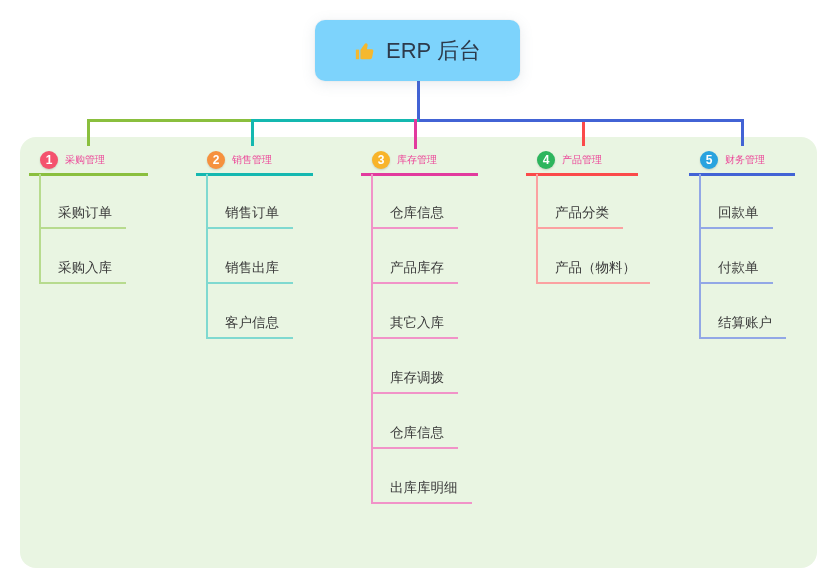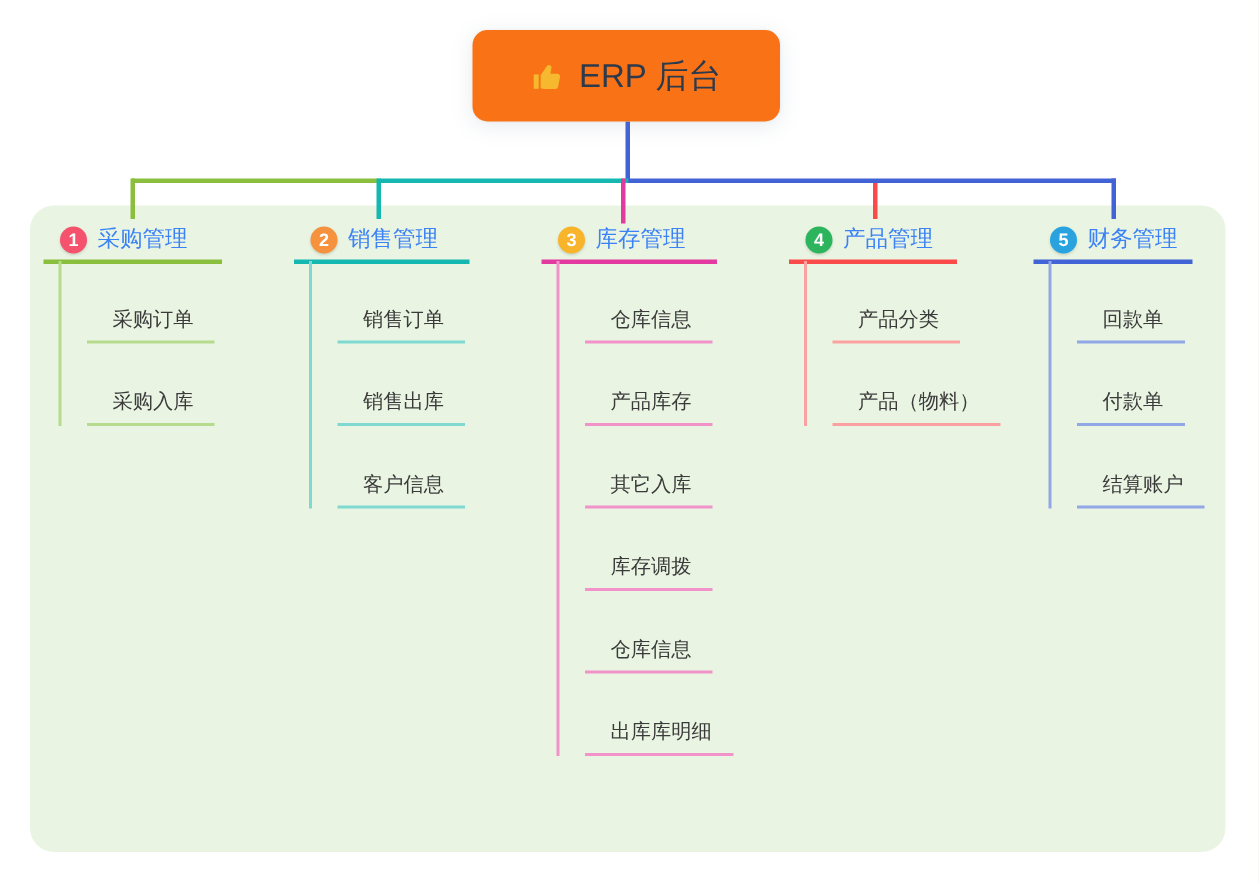--- a/index.html
+++ b/index.html
@@ -9,21 +9,21 @@
     position:relative;overflow:hidden;
   }
   .canvas{position:absolute;inset:0;}
   .panel{
     position:absolute;left:20px;top:137px;width:797px;height:431px;
     background:var(--panel-bg,#e9f5e2);border-radius:16px;
   }
   
   .root-node{
     position:absolute;left:315px;top:20px;width:205px;height:61px;
-    background:#f97316;border-radius:10px;
+    background:#7dd3fc;border-radius:10px;
     box-shadow:0 3px 14px rgba(110,130,150,.16),0 0 0 1px rgba(0,0,0,.02);
     display:flex;align-items:center;justify-content:center;gap:10px;
     font-size:22px;font-weight:500;color:#2d3a4b;z-index:3;
   }
   .thumb-icon{display:inline-flex;}
   
   .line{position:absolute;z-index:1;}
   .h3{height:3px;} .w3{width:3px;}
   .stem{left:417px;top:81px;width:3px;height:41px;background:var(--b4,#4263d5);}
   .bus-0{left:88px;top:119px;width:165px;background:var(--b0,#8abf3e);}
@@ -39,27 +39,27 @@
   .branch-header{
     display:flex;align-items:center;gap:7px;height:30px;
     padding-left:11px;box-sizing:border-box;
     border-bottom:3px solid var(--line);cursor:pointer;
   }
   .badge{
     width:18px;height:18px;border-radius:50%;background:var(--badge);
     color:#fff;font-size:12px;font-weight:bold;line-height:18px;
     text-align:center;flex:0 0 auto;box-shadow:0 1px 2px rgba(0,0,0,.15);
   }
-  .branch-label{font-size:15px;color:#3b82f6;white-space:nowrap;}
+  .branch-label{font-size:10px;color:#ec4899;white-space:nowrap;}
   .branch-children{
     list-style:none;margin:0;padding:0;
     position:absolute;left:10px;top:28px;
     border-left:2px solid var(--lite);
   }
-  .child{height:55px;display:flex;align-items:flex-end;margin-left:17px;}
+  .child{height:55px;display:flex;align-items:flex-end;}
   .child-label{
     display:inline-block;white-space:nowrap;
     padding:0 14px 5px 17px;border-bottom:2px solid var(--lite);
     font-size:13.5px;color:#3a3a3a;cursor:pointer;
   }
   
   .branch-0{left:29px;}  .branch-0 .branch-header{width:119px;}
   .branch-1{left:196px;} .branch-1 .branch-header{width:117px;}
   .branch-2{left:361px;} .branch-2 .branch-header{width:117px;}
   .branch-3{left:526px;} .branch-3 .branch-header{width:112px;}

